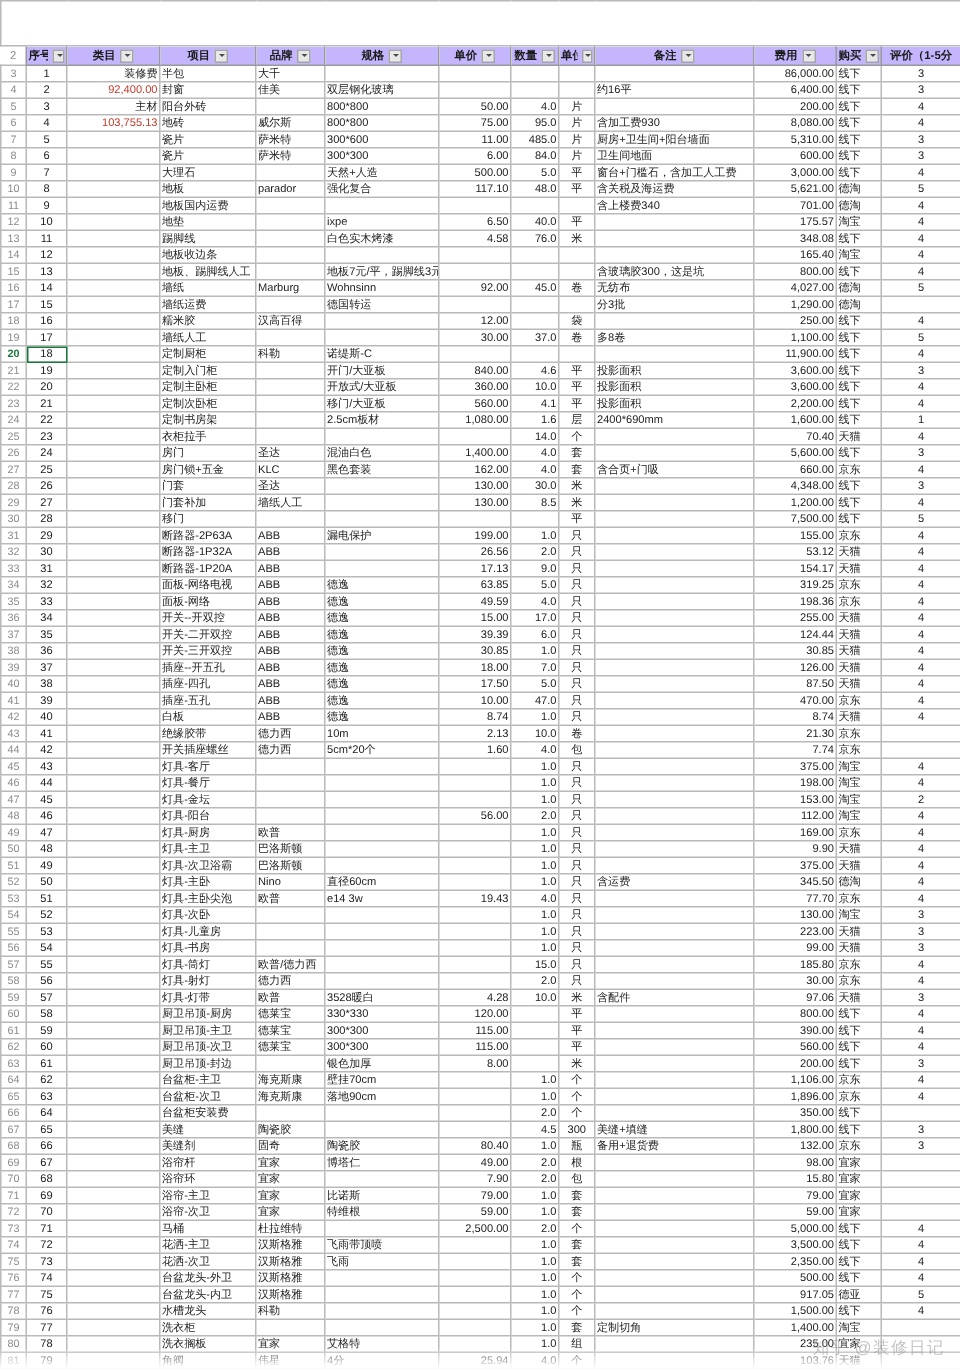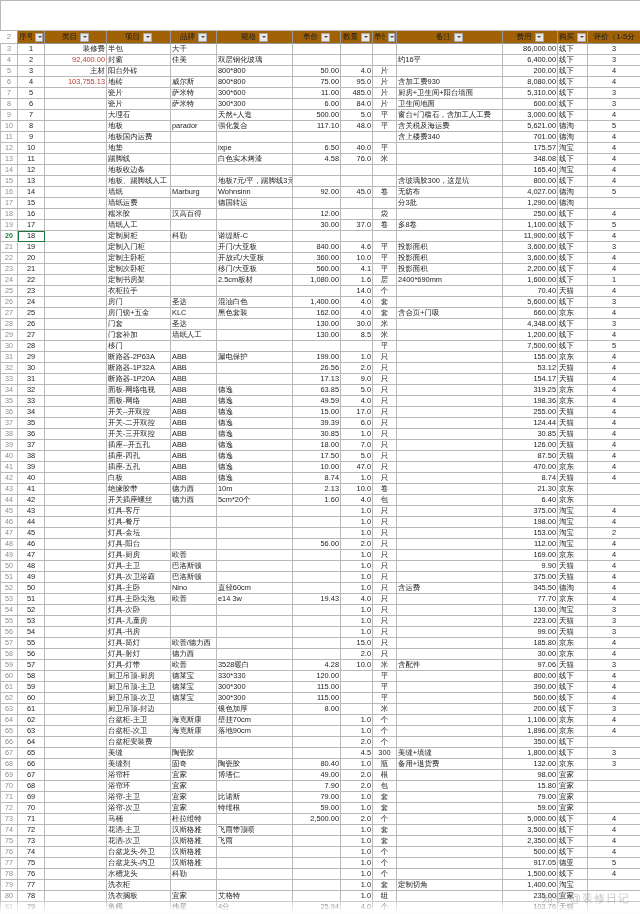--- a/index.html
+++ b/index.html
@@ -41,22 +41,22 @@
     border: none;
     border-right: none;
     width: 17px;
   }
   tr.selrow td.rowhdr {
     color: #1a7a3c;
     font-weight: bold;
   }
   
   tr.hdr td {
-    background: #a16207;
-    font-weight: normal;
+    background: #c4b5fd;
+    font-weight: bold;
     text-align: center;
     height: 13px;
     font-size: 7.6px;
     border: 1px solid #9a9a9a;
   }
   tr.hdr td.rowhdr { border: none; background: #fff; font-weight: normal; }
   .filt {
     display: inline-block;
     width: 7px;
     height: 7px;
@@ -836,21 +836,21 @@
           <td class="rowhdr">44</td>
           <td class="c">42</td>
           <td class="r"></td>
           <td class="l">开关插座螺丝</td>
           <td class="l">德力西</td>
           <td class="l">5cm*20个</td>
           <td class="r">1.60</td>
           <td class="r">4.0</td>
           <td class="c">包</td>
           <td class="l"></td>
-          <td class="r">6.40</td>
+          <td class="r">7.74</td>
           <td class="l">京东</td>
           <td class="c"></td>
         </tr>
         <tr>
           <td class="rowhdr">45</td>
           <td class="c">43</td>
           <td class="r"></td>
           <td class="l">灯具-客厅</td>
           <td class="l"></td>
           <td class="l"></td>

